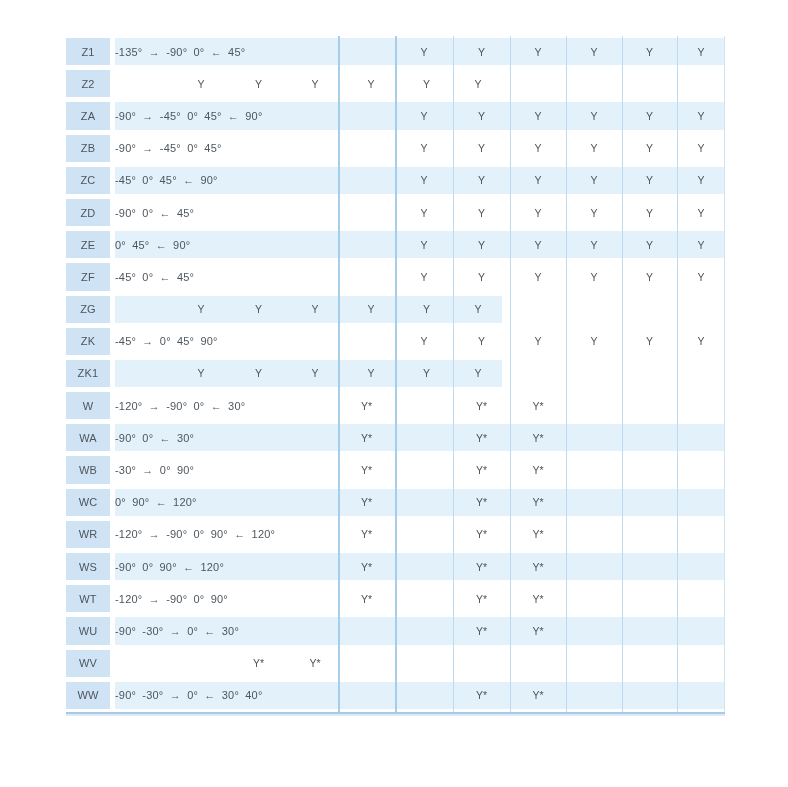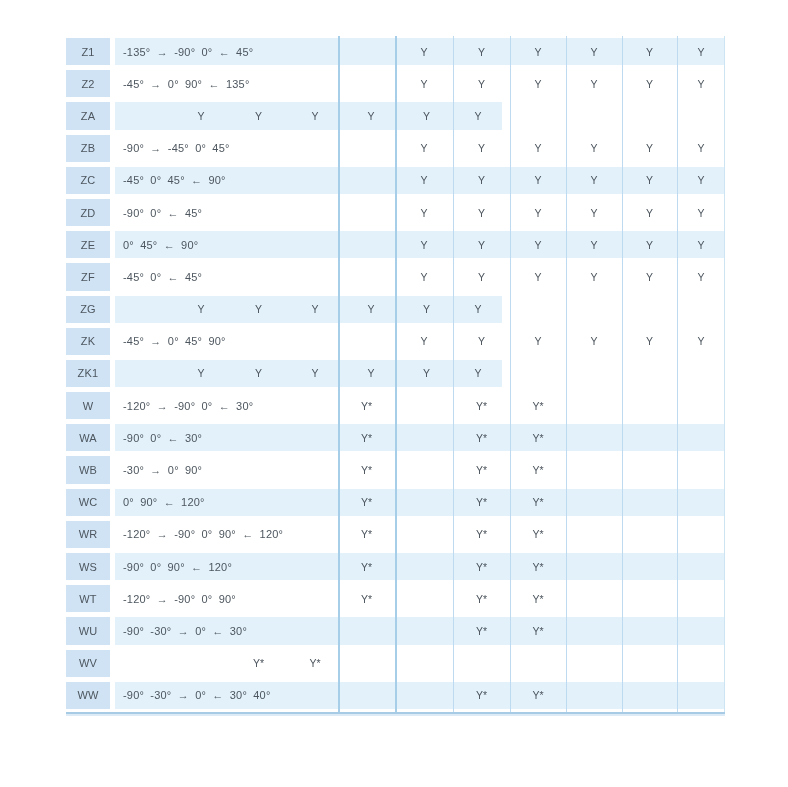--- a/index.html
+++ b/index.html
@@ -47,21 +47,21 @@
     display: flex;
     align-items: center;
     height: 100%;
     font-size: 11px;
     color: #4d565e;
   }
   .c-code { width: 44px; background-color: #cfe3f5; }
   .c-code .inner { justify-content: center; letter-spacing: 0.2px; }
   .c-gap { width: 5px; background: none; }
   .c-desc { width: 223px; }
-  .c-desc .inner { padding-left: 8px; word-spacing: 3px; letter-spacing: 0.2px; }
+  .c-desc .inner { word-spacing: 3px; letter-spacing: 0.2px; }
   .c-v0 { width: 57px; }
   .c-v1 { width: 58px; }
   .c-v2 { width: 57px; }
   .c-v3 { width: 56px; }
   .c-v4 { width: 56px; }
   .c-v5 { width: 55px; }
   .c-v6 { width: 48px; }
   .c-val .inner { justify-content: center; font-size: 10.5px; }
   .row-blue  .stripe { background-color: #e3f1fb; }
   .row-white .stripe { background-color: #ffffff; }
@@ -125,23 +125,20 @@
           </div>
           <div class="cell c-val stripe c-v6">
             <span class="inner">Y</span>
           </div>
         </div>
         <div class="trow row-white">
           <div class="cell c-code">
             <span class="inner">Z2</span>
           </div>
           <div class="cell c-gap"></div>
-          <div class="cell c-desc stripe">
-            <span class="inner">-45° → 0° 90° ← 135°</span>
-          </div>
           <div class="cell c-val stripe c-v0">
             <span class="inner"></span>
           </div>
           <div class="cell c-val stripe c-v1">
             <span class="inner">Y</span>
           </div>
           <div class="cell c-val stripe c-v2">
             <span class="inner">Y</span>
           </div>
           <div class="cell c-val stripe c-v3">
@@ -155,20 +152,23 @@
           </div>
           <div class="cell c-val stripe c-v6">
             <span class="inner">Y</span>
           </div>
         </div>
         <div class="trow row-blue">
           <div class="cell c-code">
             <span class="inner">ZA</span>
           </div>
           <div class="cell c-gap"></div>
+          <div class="cell c-desc stripe">
+            <span class="inner">-90° → -45° 0° 45° ← 90°</span>
+          </div>
           <div class="cell c-val stripe c-v0">
             <span class="inner"></span>
           </div>
           <div class="cell c-val stripe c-v1">
             <span class="inner">Y</span>
           </div>
           <div class="cell c-val stripe c-v2">
             <span class="inner">Y</span>
           </div>
           <div class="cell c-val stripe c-v3">

